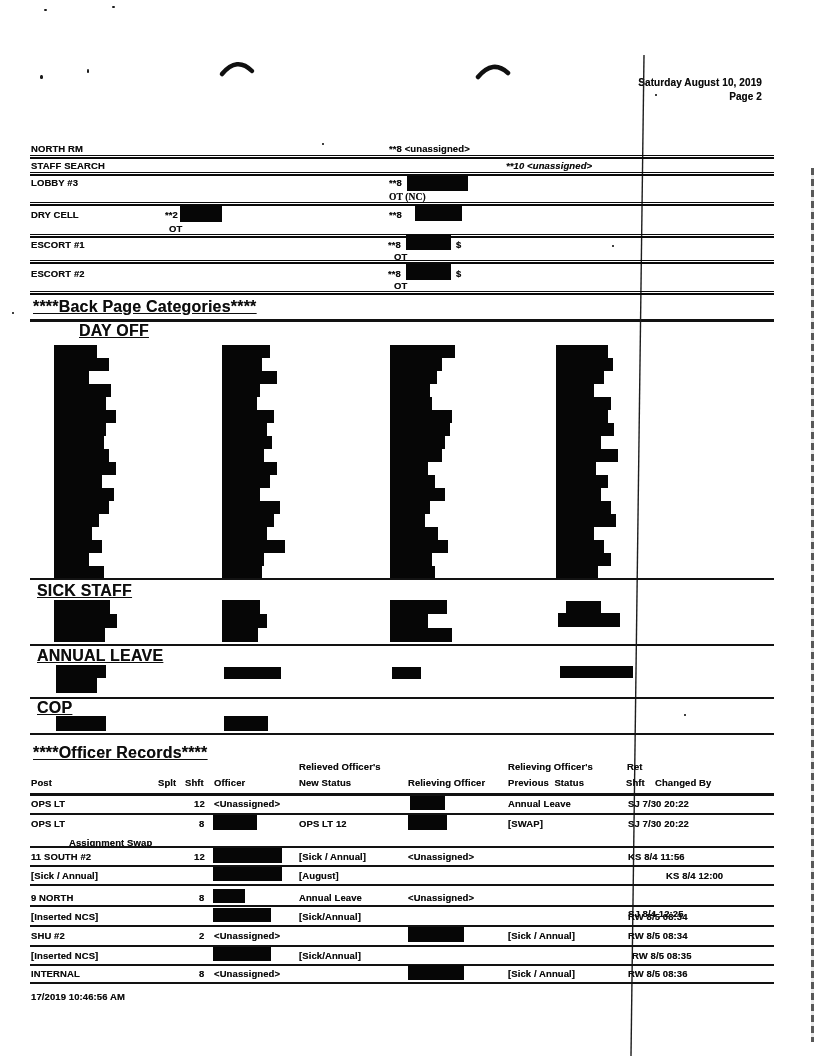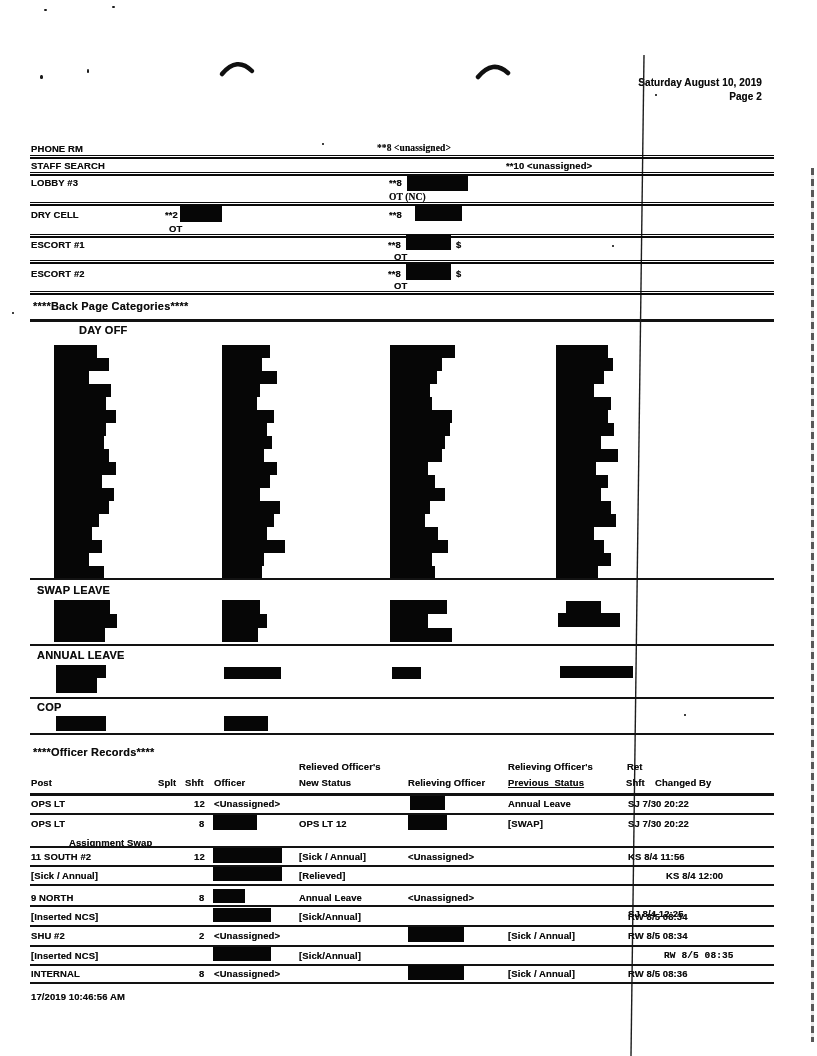--- a/index.html
+++ b/index.html
@@ -1,20 +1,20 @@
 <!DOCTYPE html>
 <html><head>
 <meta charset="utf-8">
 <style>
   html,body{margin:0;padding:0;background:#e8e8e8;}
   #page{position:relative;width:817px;height:1056px;background:#ffffff;overflow:hidden;
         font-family:"Liberation Sans","DejaVu Sans",sans-serif;}
   .t{position:absolute;font-weight:bold;font-size:9.5px;line-height:11px;color:#0d0d0d;
      white-space:pre;letter-spacing:.1px;text-shadow:0 0 .5px rgba(0,0,0,.55);}
-  .sec{font-size:11px;letter-spacing:.2px;}
+  .sec{font-size:16px;letter-spacing:.2px;text-decoration:underline;}
   .hdate{font-size:10px;text-align:right;}
   .box{position:absolute;background:#060606;}
   .rule{position:absolute;height:2px;background:#121212;}
   .rule.dbl{height:4px;background:linear-gradient(#0a0a0a 32%,rgba(0,0,0,0) 32%,rgba(0,0,0,0) 62%,#0a0a0a 62%);}
   .rule.thick{height:3px;}
   .speck{position:absolute;background:#1b1b1b;border-radius:40%;}
   #foldsvg{position:absolute;left:0;top:0;pointer-events:none;}
   #edge-artifact{position:absolute;left:811px;top:168px;width:3px;height:874px;opacity:.78;
      background:repeating-linear-gradient(180deg,rgba(18,18,18,.9) 0 7px,rgba(18,18,18,.12) 7px 11px);}
 </style>
@@ -34,25 +34,25 @@
 
   <div id="edge-artifact"></div>
   <svg id="foldsvg" width="817" height="1056">
     <line id="fold-line" stroke="#1d1d1d" stroke-width="1.4" x1="644" y1="55" x2="631" y2="1056"></line>
     <g id="arc-group" fill="none" stroke="#101010" stroke-width="4.5" stroke-linecap="round">
         <path d="M 222 74 Q 237 56 252 71"></path>
         <path d="M 478 77 Q 493 59 508 73"></path>
       </g>
   </svg>
 
-<div class="t" style="left: 31px; top: 143px;">PHONE RM</div>
-    <div class="t" style="left: 377px; top: 143px; font-family: Liberation Serif, serif;">**8 &lt;unassigned&gt;</div>
+<div class="t" style="left: 31px; top: 143px;">NORTH RM</div>
+    <div class="t" style="left: 389px; top: 143px;">**8 &lt;unassigned&gt;</div>
     <div class="rule dbl" style="left: 30px; top: 155px; width: 744px;"></div>
     <div class="t" style="left: 31px; top: 160px;">STAFF SEARCH</div>
-    <div class="t" style="left: 506px; top: 160px;">**10 &lt;unassigned&gt;</div>
+    <div class="t" style="left: 506px; top: 160px; font-style: italic;">**10 &lt;unassigned&gt;</div>
     <div class="rule dbl" style="left: 30px; top: 172px; width: 744px;"></div>
     <div class="t" style="left: 31px; top: 177px;">LOBBY #3</div>
     <div class="t" style="left: 389px; top: 177px;">**8</div>
     <div class="t" style="left: 389px; top: 192px; font-family: Liberation Serif, serif;">OT (NC)</div>
     <div class="box" style="left: 407px; top: 176px; width: 61px; height: 15px;"></div>
     <div class="rule dbl" style="left: 30px; top: 202px; width: 744px;"></div>
     <div class="t" style="left: 31px; top: 209px;">DRY CELL</div>
     <div class="t" style="left: 165px; top: 209px;">**2</div>
     <div class="t" style="left: 169px; top: 223px;">OT</div>
     <div class="t" style="left: 389px; top: 209px;">**8</div>
@@ -138,21 +138,21 @@
     <div class="box" style="left: 556px; top: 462px; width: 40px; height: 13px;"></div>
     <div class="box" style="left: 556px; top: 475px; width: 52px; height: 13px;"></div>
     <div class="box" style="left: 556px; top: 488px; width: 45px; height: 13px;"></div>
     <div class="box" style="left: 556px; top: 501px; width: 55px; height: 13px;"></div>
     <div class="box" style="left: 556px; top: 514px; width: 60px; height: 13px;"></div>
     <div class="box" style="left: 556px; top: 527px; width: 38px; height: 13px;"></div>
     <div class="box" style="left: 556px; top: 540px; width: 48px; height: 13px;"></div>
     <div class="box" style="left: 556px; top: 553px; width: 55px; height: 13px;"></div>
     <div class="box" style="left: 556px; top: 566px; width: 42px; height: 13px;"></div>
     <div class="rule" style="left: 30px; top: 578px; width: 744px;"></div>
-    <div class="t sec" style="left: 37px; top: 585px;">SWAP LEAVE</div>
+    <div class="t sec" style="left: 37px; top: 585px;">SICK STAFF</div>
     <div class="box" style="left: 54px; top: 600px; width: 56px; height: 14px;"></div>
     <div class="box" style="left: 54px; top: 614px; width: 63px; height: 14px;"></div>
     <div class="box" style="left: 54px; top: 628px; width: 51px; height: 14px;"></div>
     <div class="box" style="left: 222px; top: 600px; width: 38px; height: 14px;"></div>
     <div class="box" style="left: 222px; top: 614px; width: 45px; height: 14px;"></div>
     <div class="box" style="left: 222px; top: 628px; width: 36px; height: 14px;"></div>
     <div class="box" style="left: 390px; top: 600px; width: 57px; height: 14px;"></div>
     <div class="box" style="left: 390px; top: 614px; width: 38px; height: 14px;"></div>
     <div class="box" style="left: 390px; top: 628px; width: 62px; height: 14px;"></div>
     <div class="box" style="left: 566px; top: 601px; width: 35px; height: 13px;"></div>
@@ -171,21 +171,21 @@
     <div class="rule" style="left: 30px; top: 733px; width: 744px;"></div>
     <div class="t" style="left: 299px; top: 761px;">Relieved Officer's</div>
     <div class="t" style="left: 508px; top: 761px;">Relieving Officer's</div>
     <div class="t" style="left: 627px; top: 761px;">Ret</div>
     <div class="t" style="left: 31px; top: 777px;">Post</div>
     <div class="t" style="left: 158px; top: 777px;">Splt</div>
     <div class="t" style="left: 185px; top: 777px;">Shft</div>
     <div class="t" style="left: 214px; top: 777px;">Officer</div>
     <div class="t" style="left: 299px; top: 777px;">New Status</div>
     <div class="t" style="left: 408px; top: 777px;">Relieving Officer</div>
-    <div class="t" style="left: 508px; top: 777px; text-decoration: underline;">Previous  Status</div>
+    <div class="t" style="left: 508px; top: 777px;">Previous  Status</div>
     <div class="t" style="left: 626px; top: 777px;">Shft</div>
     <div class="t" style="left: 655px; top: 777px;">Changed By</div>
     <div class="rule thick" style="left: 30px; top: 793px; width: 744px;"></div>
     <div class="t" style="left: 31px; top: 798px;">OPS LT</div>
     <div class="t" style="left: 194px; top: 798px;">12</div>
     <div class="t" style="left: 214px; top: 798px;">&lt;Unassigned&gt;</div>
     <div class="t" style="left: 508px; top: 798px;">Annual Leave</div>
     <div class="t" style="left: 628px; top: 798px;">SJ 7/30 20:22</div>
     <div class="box" style="left: 410px; top: 796px; width: 35px; height: 14px;"></div>
     <div class="rule" style="left: 30px; top: 813px; width: 744px;"></div>
@@ -199,21 +199,21 @@
     <div class="t" style="left: 69px; top: 837px;">Assignment Swap</div>
     <div class="rule" style="left: 30px; top: 846px; width: 744px;"></div>
     <div class="t" style="left: 31px; top: 851px;">11 SOUTH #2</div>
     <div class="t" style="left: 194px; top: 851px;">12</div>
     <div class="t" style="left: 299px; top: 851px;">[Sick / Annual]</div>
     <div class="t" style="left: 408px; top: 851px;">&lt;Unassigned&gt;</div>
     <div class="t" style="left: 628px; top: 851px;">KS 8/4 11:56</div>
     <div class="box" style="left: 213px; top: 848px; width: 69px; height: 15px;"></div>
     <div class="rule" style="left: 30px; top: 865px; width: 744px;"></div>
     <div class="t" style="left: 31px; top: 870px;">[Sick / Annual]</div>
-    <div class="t" style="left: 299px; top: 870px;">[Relieved]</div>
+    <div class="t" style="left: 299px; top: 870px;">[August]</div>
     <div class="t" style="left: 628px; top: 870px; padding-left: 38px;">KS 8/4 12:00</div>
     <div class="box" style="left: 213px; top: 867px; width: 69px; height: 14px;"></div>
     <div class="rule" style="left: 30px; top: 884px; width: 744px;"></div>
     <div class="t" style="left: 31px; top: 892px;">9 NORTH</div>
     <div class="t" style="left: 199px; top: 892px;">8</div>
     <div class="t" style="left: 299px; top: 892px;">Annual Leave</div>
     <div class="t" style="left: 408px; top: 892px;">&lt;Unassigned&gt;</div>
     <div class="t" style="left: 628px; top: 892px; margin-top: 16px;">SJ 8/4 12:25</div>
     <div class="box" style="left: 213px; top: 889px; width: 32px; height: 14px;"></div>
     <div class="rule" style="left: 30px; top: 905px; width: 744px;"></div>
@@ -224,21 +224,21 @@
     <div class="rule" style="left: 30px; top: 925px; width: 744px;"></div>
     <div class="t" style="left: 31px; top: 930px;">SHU #2</div>
     <div class="t" style="left: 199px; top: 930px;">2</div>
     <div class="t" style="left: 214px; top: 930px;">&lt;Unassigned&gt;</div>
     <div class="t" style="left: 508px; top: 930px;">[Sick / Annual]</div>
     <div class="t" style="left: 628px; top: 930px;">RW 8/5 08:34</div>
     <div class="box" style="left: 408px; top: 927px; width: 56px; height: 15px;"></div>
     <div class="rule" style="left: 30px; top: 945px; width: 744px;"></div>
     <div class="t" style="left: 31px; top: 950px;">[Inserted NCS]</div>
     <div class="t" style="left: 299px; top: 950px;">[Sick/Annual]</div>
-    <div class="t" style="left: 664px; top: 950px; font-family: Liberation Mono, monospace;">RW 8/5 08:35</div>
+    <div class="t" style="left: 632px; top: 950px;">RW 8/5 08:35</div>
     <div class="box" style="left: 213px; top: 947px; width: 58px; height: 14px;"></div>
     <div class="rule" style="left: 30px; top: 964px; width: 744px;"></div>
     <div class="t" style="left: 31px; top: 968px;">INTERNAL</div>
     <div class="t" style="left: 199px; top: 968px;">8</div>
     <div class="t" style="left: 214px; top: 968px;">&lt;Unassigned&gt;</div>
     <div class="t" style="left: 508px; top: 968px;">[Sick / Annual]</div>
     <div class="t" style="left: 628px; top: 968px;">RW 8/5 08:36</div>
     <div class="box" style="left: 408px; top: 965px; width: 56px; height: 15px;"></div>
     <div class="rule" style="left: 30px; top: 982px; width: 744px;"></div>
     <div class="speck" style="left: 40px; top: 75px; width: 3px; height: 4px;"></div>

